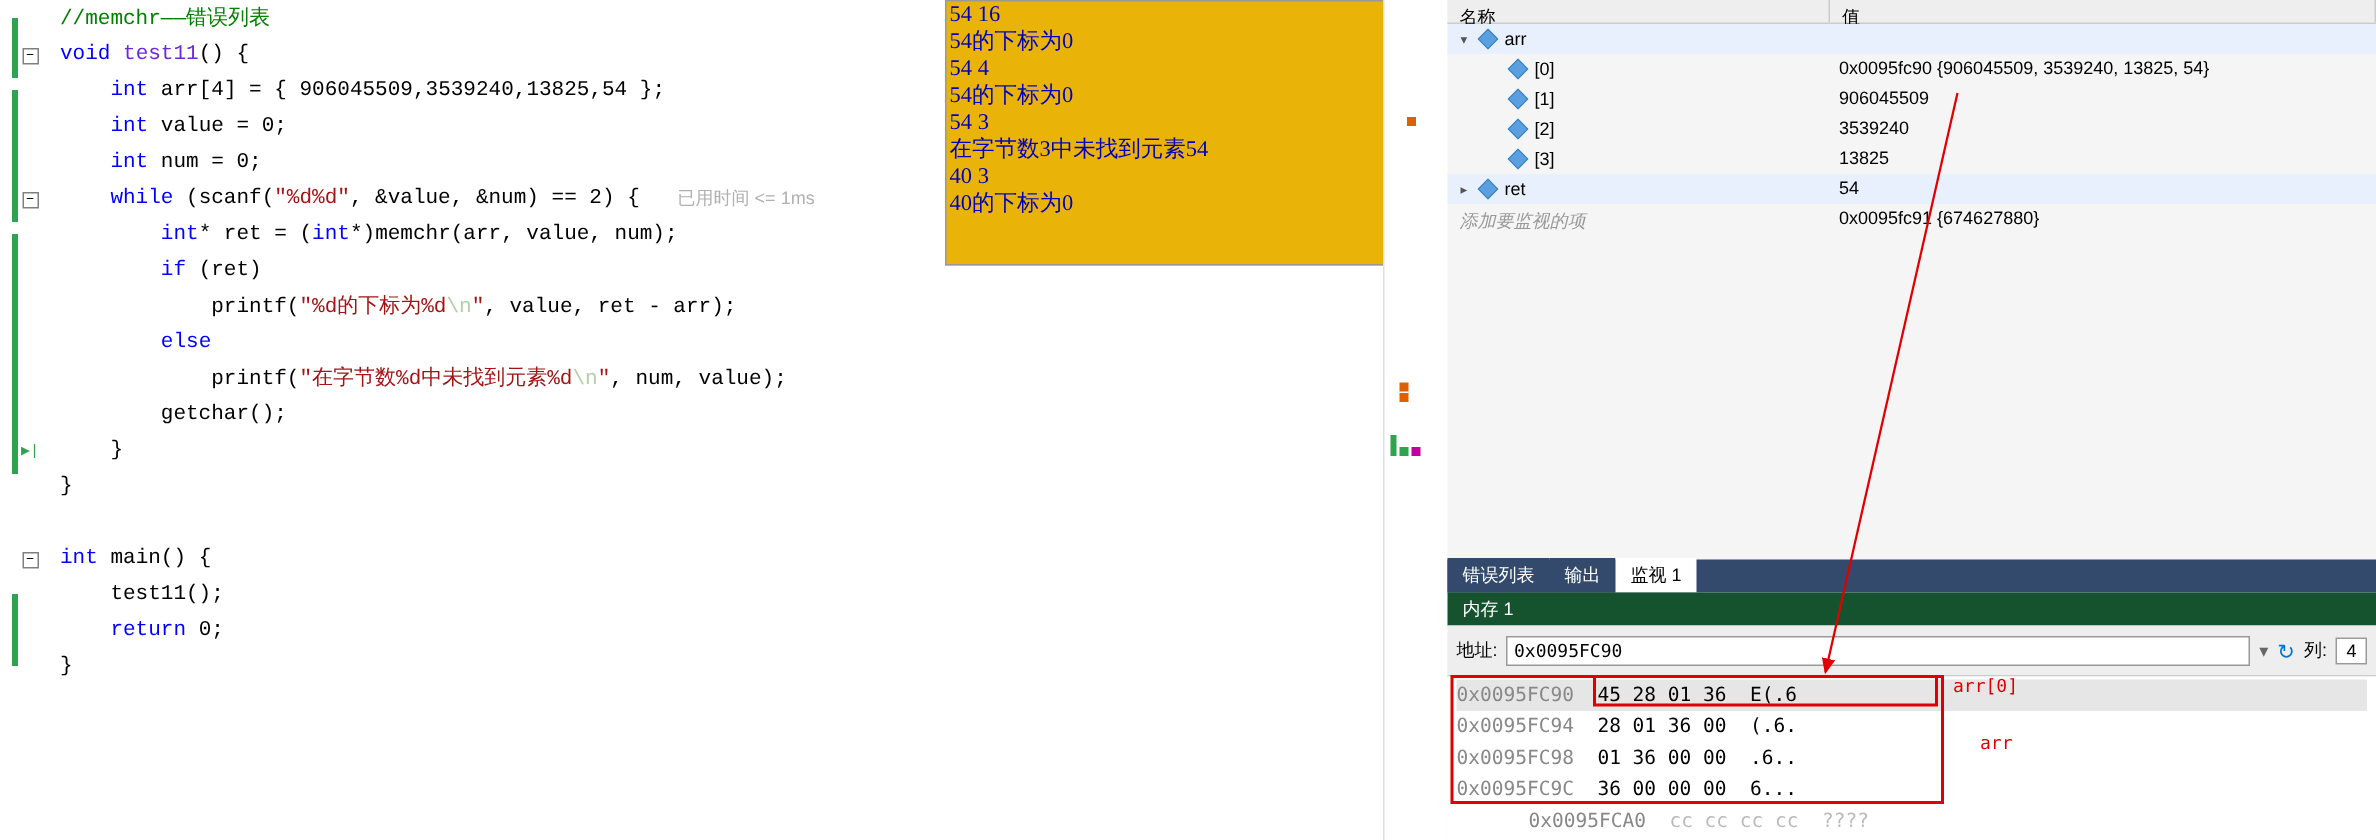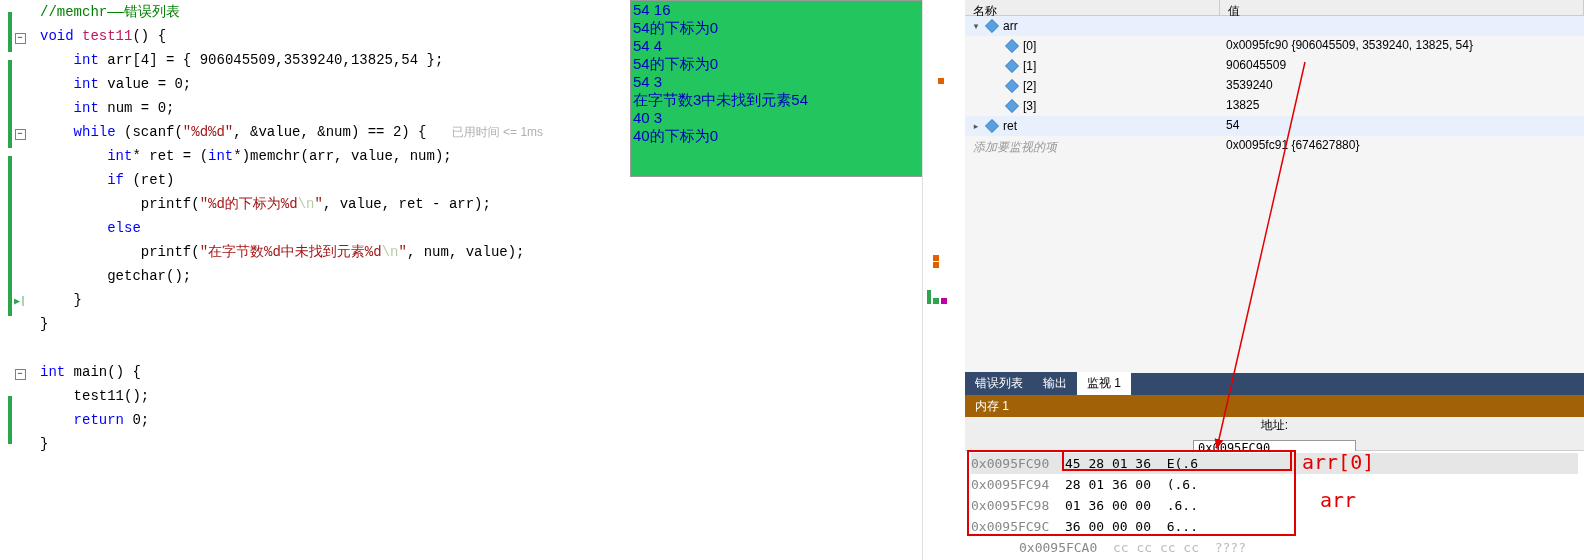--- a/index.html
+++ b/index.html
@@ -46,38 +46,38 @@
     width: 4px;
     height: 24px;
     background: #2ea44f;
   }
   .code-text { }
   .c-comment { color: #008000; }
   .c-keyword { color: #0000ff; }
   .c-string { color: #a31515; }
   .c-escape { color: #b5cea8; }
   .c-number { color: #000; }
-  .c-func { color: #be185d; text-align: center; }
+  .c-func { color: #6d28d9; text-align: center; }
   .perf-hint {
     color: #b0b0b0;
     font-family: "Microsoft YaHei", sans-serif;
     font-size: 12px;
   }
   .exec-arrow {
     color: #2ea44f;
     font-size: 10px;
   }
 
   .console {
     position: absolute;
     left: 630px; top: 0;
     width: 311px; height: 177px;
-    background: #22c55e;
+    background: #eab308;
     border: 1px solid #999;
-    font-family: Liberation Sans, sans-serif;
+    font-family: Liberation Serif, serif;
     font-size: 15px;
     line-height: 18px;
     color: #0000c0;
     overflow: hidden;
   }
   .console .line { white-space: pre; padding-left: 2px;}
   .console-scroll {
     position: absolute;
     right: 0; top: 0; bottom: 0;
     width: 17px;
@@ -162,34 +162,33 @@
     padding: 3px 10px;
     color: #fff;
     background: #334a6d;
   }
   .tab.active {
     background: #fff;
     color: #000;
   }
   .memory-header {
     height: 22px;
-    background: #a16207;
+    background: #14532d;
     color: #fff;
     padding: 3px 10px;
     font-size: 12px;
   }
   .memory-addr-bar {
     display: flex;
     align-items: center;
     height: 34px;
     background: #eee;
     padding: 0 6px;
     gap: 6px;
     border-bottom: 1px solid #ccc;
-    flex-direction: column;
   }
   .memory-addr-bar input {
     flex: 1;
     height: 20px;
     border: 1px solid #999;
     padding: 0 4px;
     font-family: Consolas, monospace;
     font-size: 12px;
   }
   .refresh-icon { color: #0078d4; font-size: 14px; cursor: pointer; }
@@ -206,21 +205,21 @@
   .memory-dump .addr { color: #888; }
   .memory-dump .mrow.dim { color: #bbb; margin-left: 48px; }
   .red-box {
     position: absolute;
     border: 2px solid #e00000;
     pointer-events: none;
   }
   .red-label {
     position: absolute;
     color: #e00000;
-    font-size: 20px;
+    font-size: 12px;
     font-family: Consolas, monospace;
   }
   svg.arrow-svg {
     position: absolute;
     left: 965px; top: 0;
     width: 619px; height: 560px;
     pointer-events: none;
   }
 </style>
 </head>

